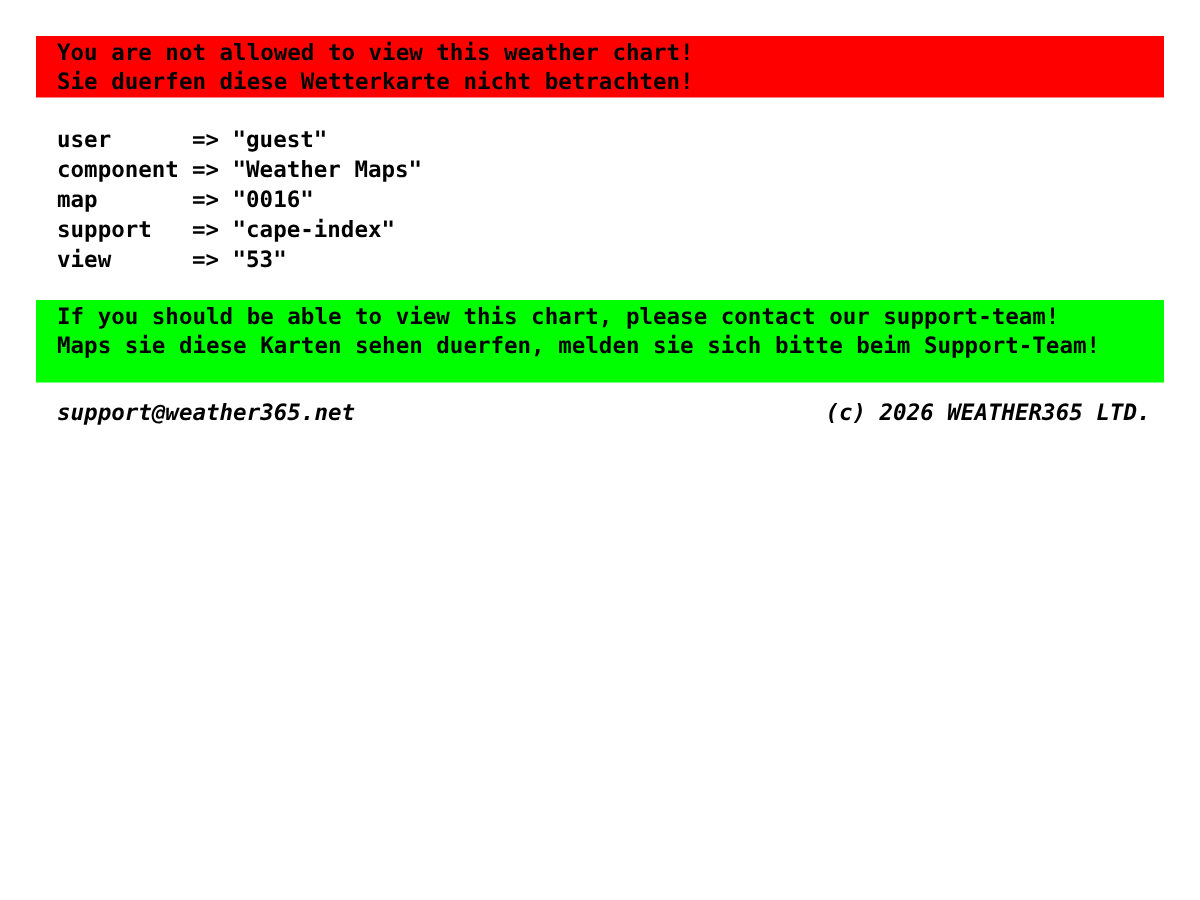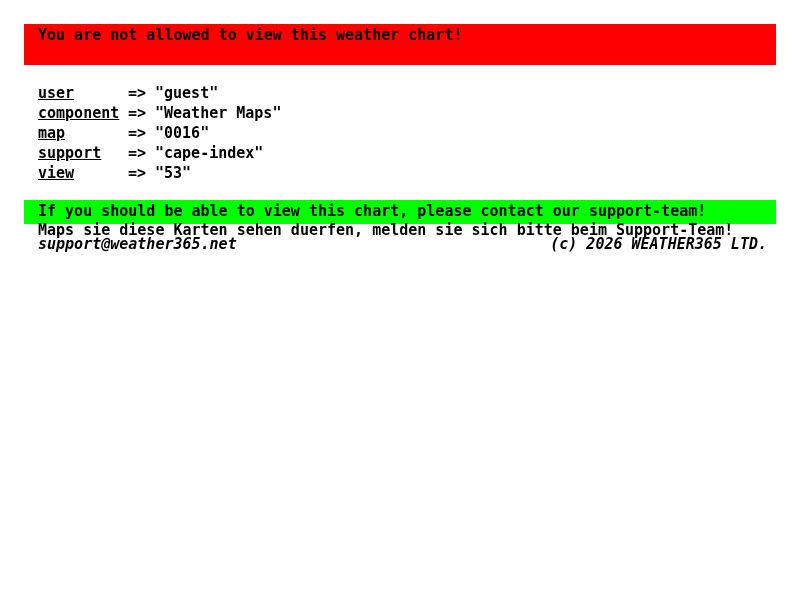--- a/index.html
+++ b/index.html
@@ -25,37 +25,36 @@
     line-height: 19px;
   }
   .banner-error {
     margin-top: 24px;
     background: #ff0000;
     height: 41px;
   }
   .banner-info {
     margin-top: 17px;
     background: #00ff00;
-    height: 24px;
+    height: 55px;
   }
   .banner div {
     white-space: pre;
   }
   .details {
     margin-top: 18px;
     margin-left: 38px;
     line-height: 20px;
   }
   .detail-row {
     white-space: pre;
   }
   .detail-key {
     display: inline-block;
     width: 90px;
-    text-decoration: underline;
   }
   .detail-arrow {
     display: inline-block;
     width: 27px;
   }
   .footer {
     margin-top: 11px;
     margin-left: 24px;
     width: 752px;
     box-sizing: border-box;
@@ -66,20 +65,21 @@
     line-height: 19px;
     white-space: pre;
     font-style: italic;
   }
 </style>
 </head>
 <body>
 
 <div class="banner banner-error">
   <div>You are not allowed to view this weather chart!</div>
+  <div>Sie duerfen diese Wetterkarte nicht betrachten!</div>
 </div>
 
 <div class="details">
   <div class="detail-row"><span class="detail-key">user</span><span class="detail-arrow">=&gt;</span><span class="detail-value">"guest"</span></div>
   <div class="detail-row"><span class="detail-key">component</span><span class="detail-arrow">=&gt;</span><span class="detail-value">"Weather Maps"</span></div>
   <div class="detail-row"><span class="detail-key">map</span><span class="detail-arrow">=&gt;</span><span class="detail-value">"0016"</span></div>
   <div class="detail-row"><span class="detail-key">support</span><span class="detail-arrow">=&gt;</span><span class="detail-value">"cape-index"</span></div>
   <div class="detail-row"><span class="detail-key">view</span><span class="detail-arrow">=&gt;</span><span class="detail-value">"53"</span></div>
 </div>
 

